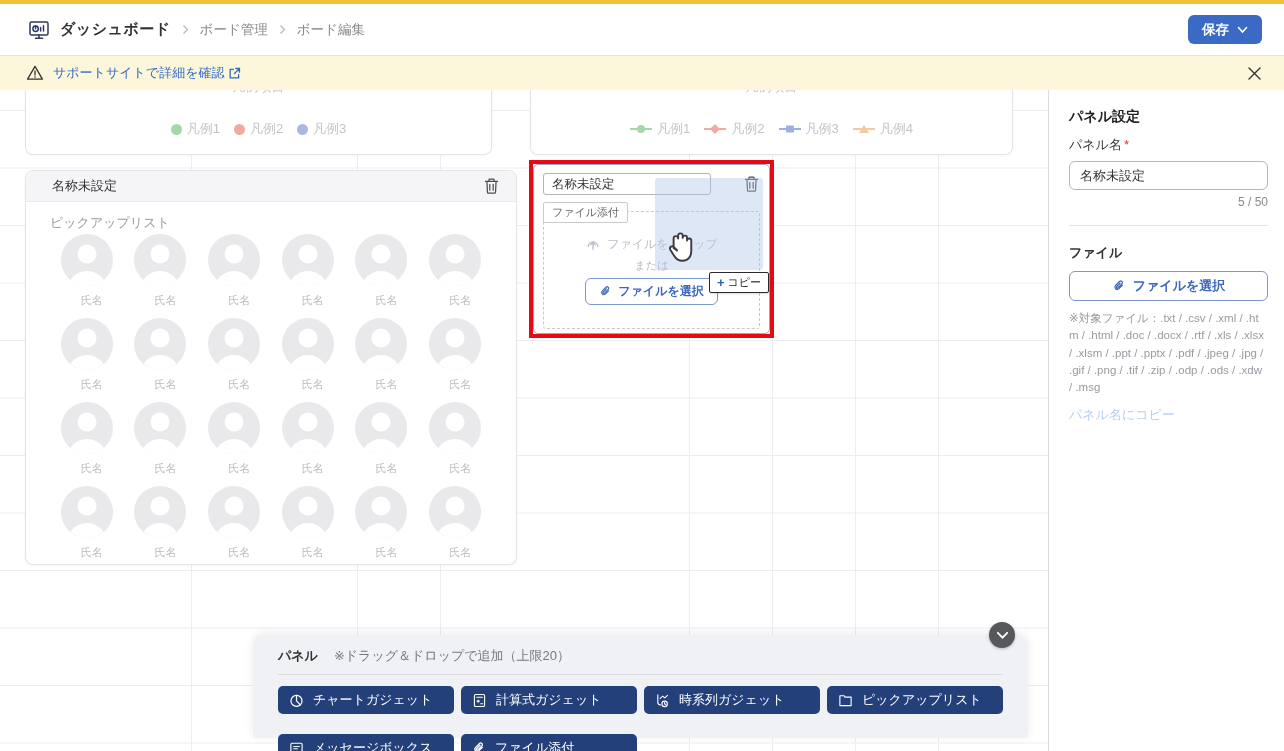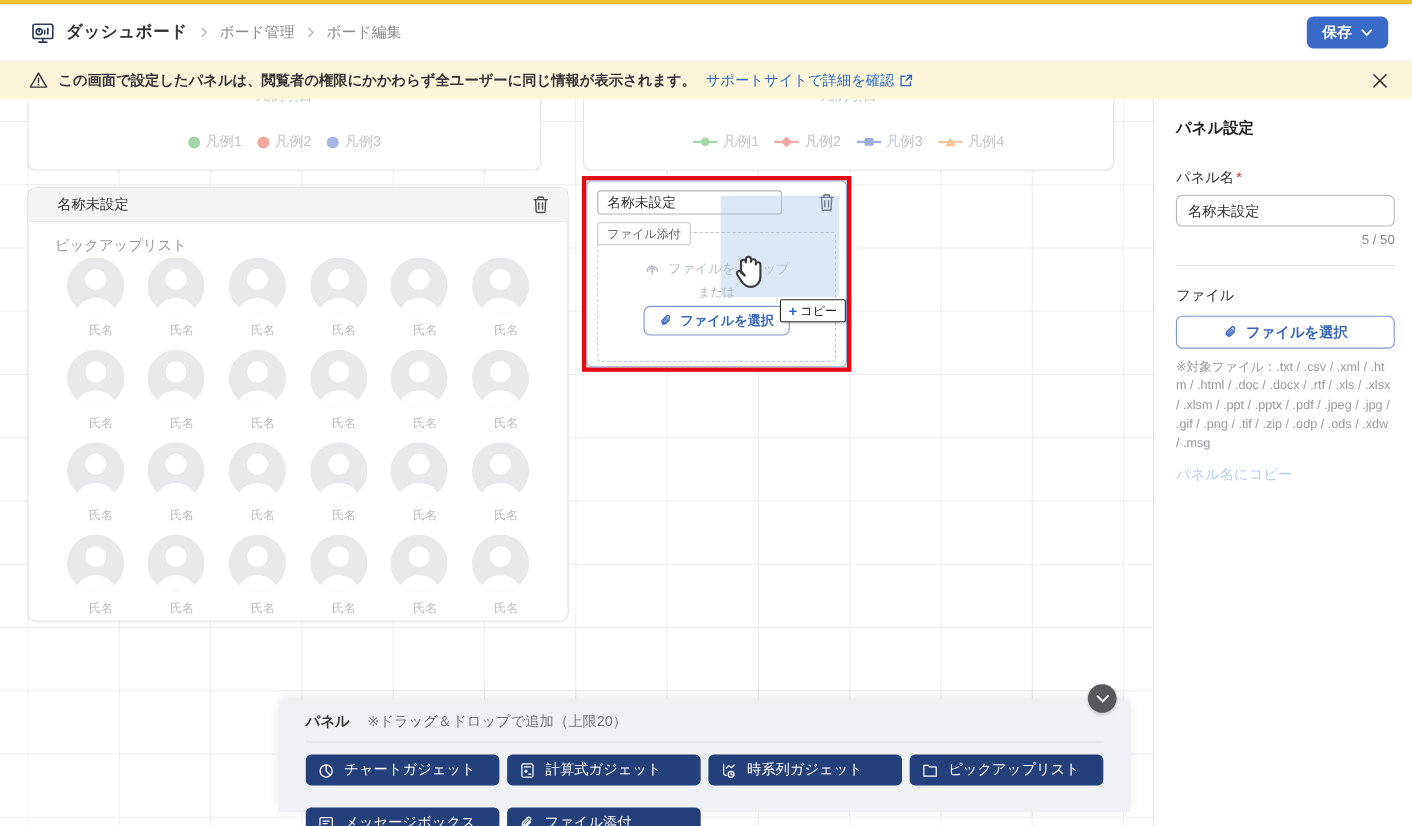--- a/index.html
+++ b/index.html
@@ -104,27 +104,27 @@
   .palette-divider { border:none; border-top:1px solid #dcdce0; margin:9px 0 11px; }
   .palette-buttons { display:flex; flex-wrap:wrap; gap:20px 7px; }
   .widget-btn { width:176px; height:28px; background:#24407a; color:#fff; border:none; border-radius:5px;
                 display:flex; align-items:center; gap:9px; padding:0 11px; font-size:13px; font-weight:500;
                 cursor:pointer; font-family:inherit; }
   .widget-btn svg { flex:none; }
 
   
   .sidebar { width:236px; flex:none; background:#fff; border-left:1px solid #dcdcdf; padding:18px 16px 0 20px; }
   .sb-title { font-size:14px; font-weight:bold; color:#222; }
-  .sb-label { margin-top:26px; font-size:13px; color:#333; }
+  .sb-label { margin-top:10px; font-size:13px; color:#333; }
   .req { color:#d3392f; margin-left:2px; }
   .sb-input { margin-top:7px; width:100%; height:29px; border:1px solid #b5b5bc; border-radius:6px;
               padding:0 10px; font-size:13px; color:#333; font-family:inherit; }
   .sb-counter { margin-top:5px; text-align:right; font-size:12px; color:#8a8a92; }
   .sb-divider { border:none; border-top:1px solid #e5e5e8; margin:16px 0 18px; }
-  .sb-sec-label { font-size:13px; font-weight:normal; color:#333; }
+  .sb-sec-label { font-size:13px; font-weight:bold; color:#333; }
   .sb-file-btn { margin-top:9px; width:100%; height:30px; background:#fff; border:1px solid #7d97cf;
                  border-radius:6px; color:#3a66bb; font-size:13px; font-weight:bold; display:flex;
                  align-items:center; justify-content:center; gap:7px; cursor:pointer; font-family:inherit; }
   .sb-note { margin-top:9px; font-size:11.5px; color:#9a9aa2; line-height:1.5; word-break:break-all; }
   .sb-copy-link { margin-top:10px; font-size:13px; color:#b7cef0; cursor:default; }
 </style>
 </head>
 <body>
 
 <div class="page">
@@ -164,21 +164,20 @@
   </header>
 
   <div class="banner">
     <span style="display:flex">
       <svg width="18" height="18" viewBox="0 0 18 18" fill="none" stroke="#333" stroke-width="1.3" stroke-linejoin="round">
         <path d="M9 2.4 16.4 15.2H1.6Z"></path>
           <path d="M9 7v4" stroke-linecap="round"></path>
           <circle cx="9" cy="13" r=".8" fill="#333" stroke="none"></circle>
       </svg>
     </span>
-    <span class="banner-msg">この画面で設定したパネルは、閲覧者の権限にかかわらず全ユーザーに同じ情報が表示されます。</span>
     <a class="banner-link">
       <span>サポートサイトで詳細を確認</span>
       <svg width="13" height="13" viewBox="0 0 12 12" fill="none" stroke="#3168c4" stroke-width="1.2" stroke-linecap="round">
         <path d="M5 2.2H2v7.8h7.8V7"></path>
           <path d="M7.2 1.4h3.4v3.4M10.4 1.6 6 6"></path>
       </svg>
     </a>
     <button class="banner-close">
       <svg width="15" height="15" viewBox="0 0 15 15" fill="none" stroke="#333" stroke-width="1.4" stroke-linecap="round">
           <path d="M2 2l11 11M13 2 2 13"></path>

